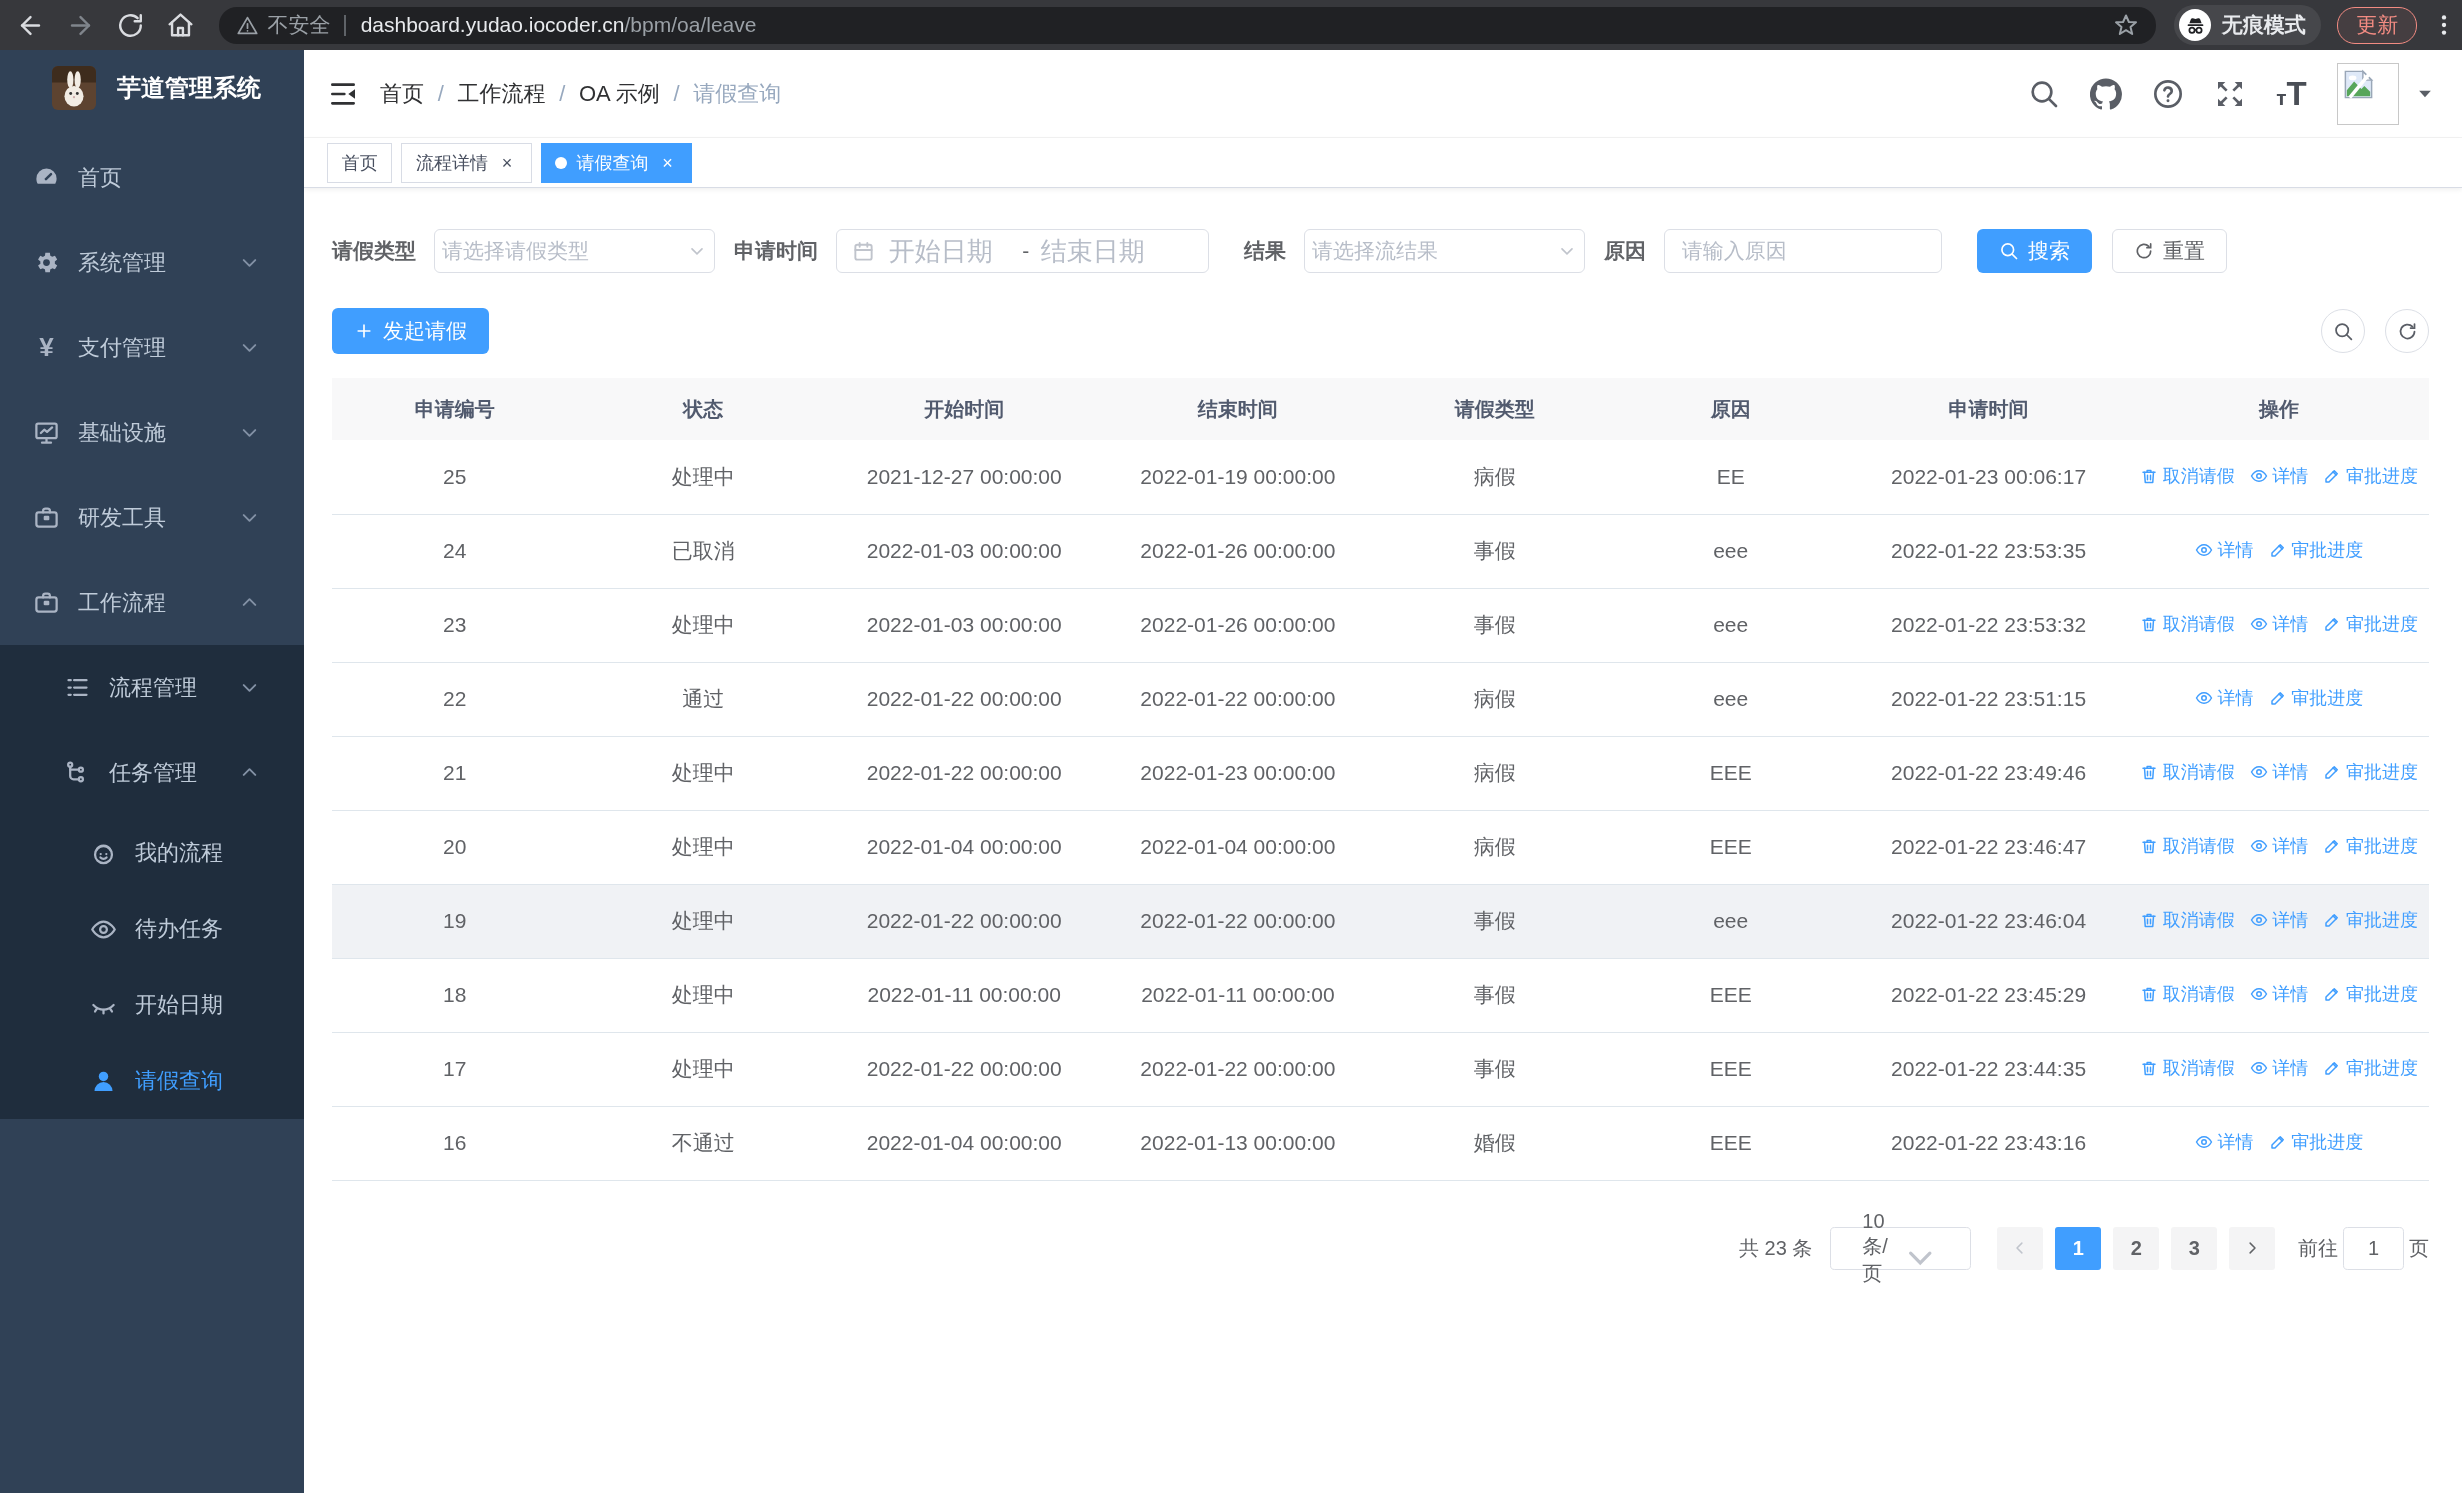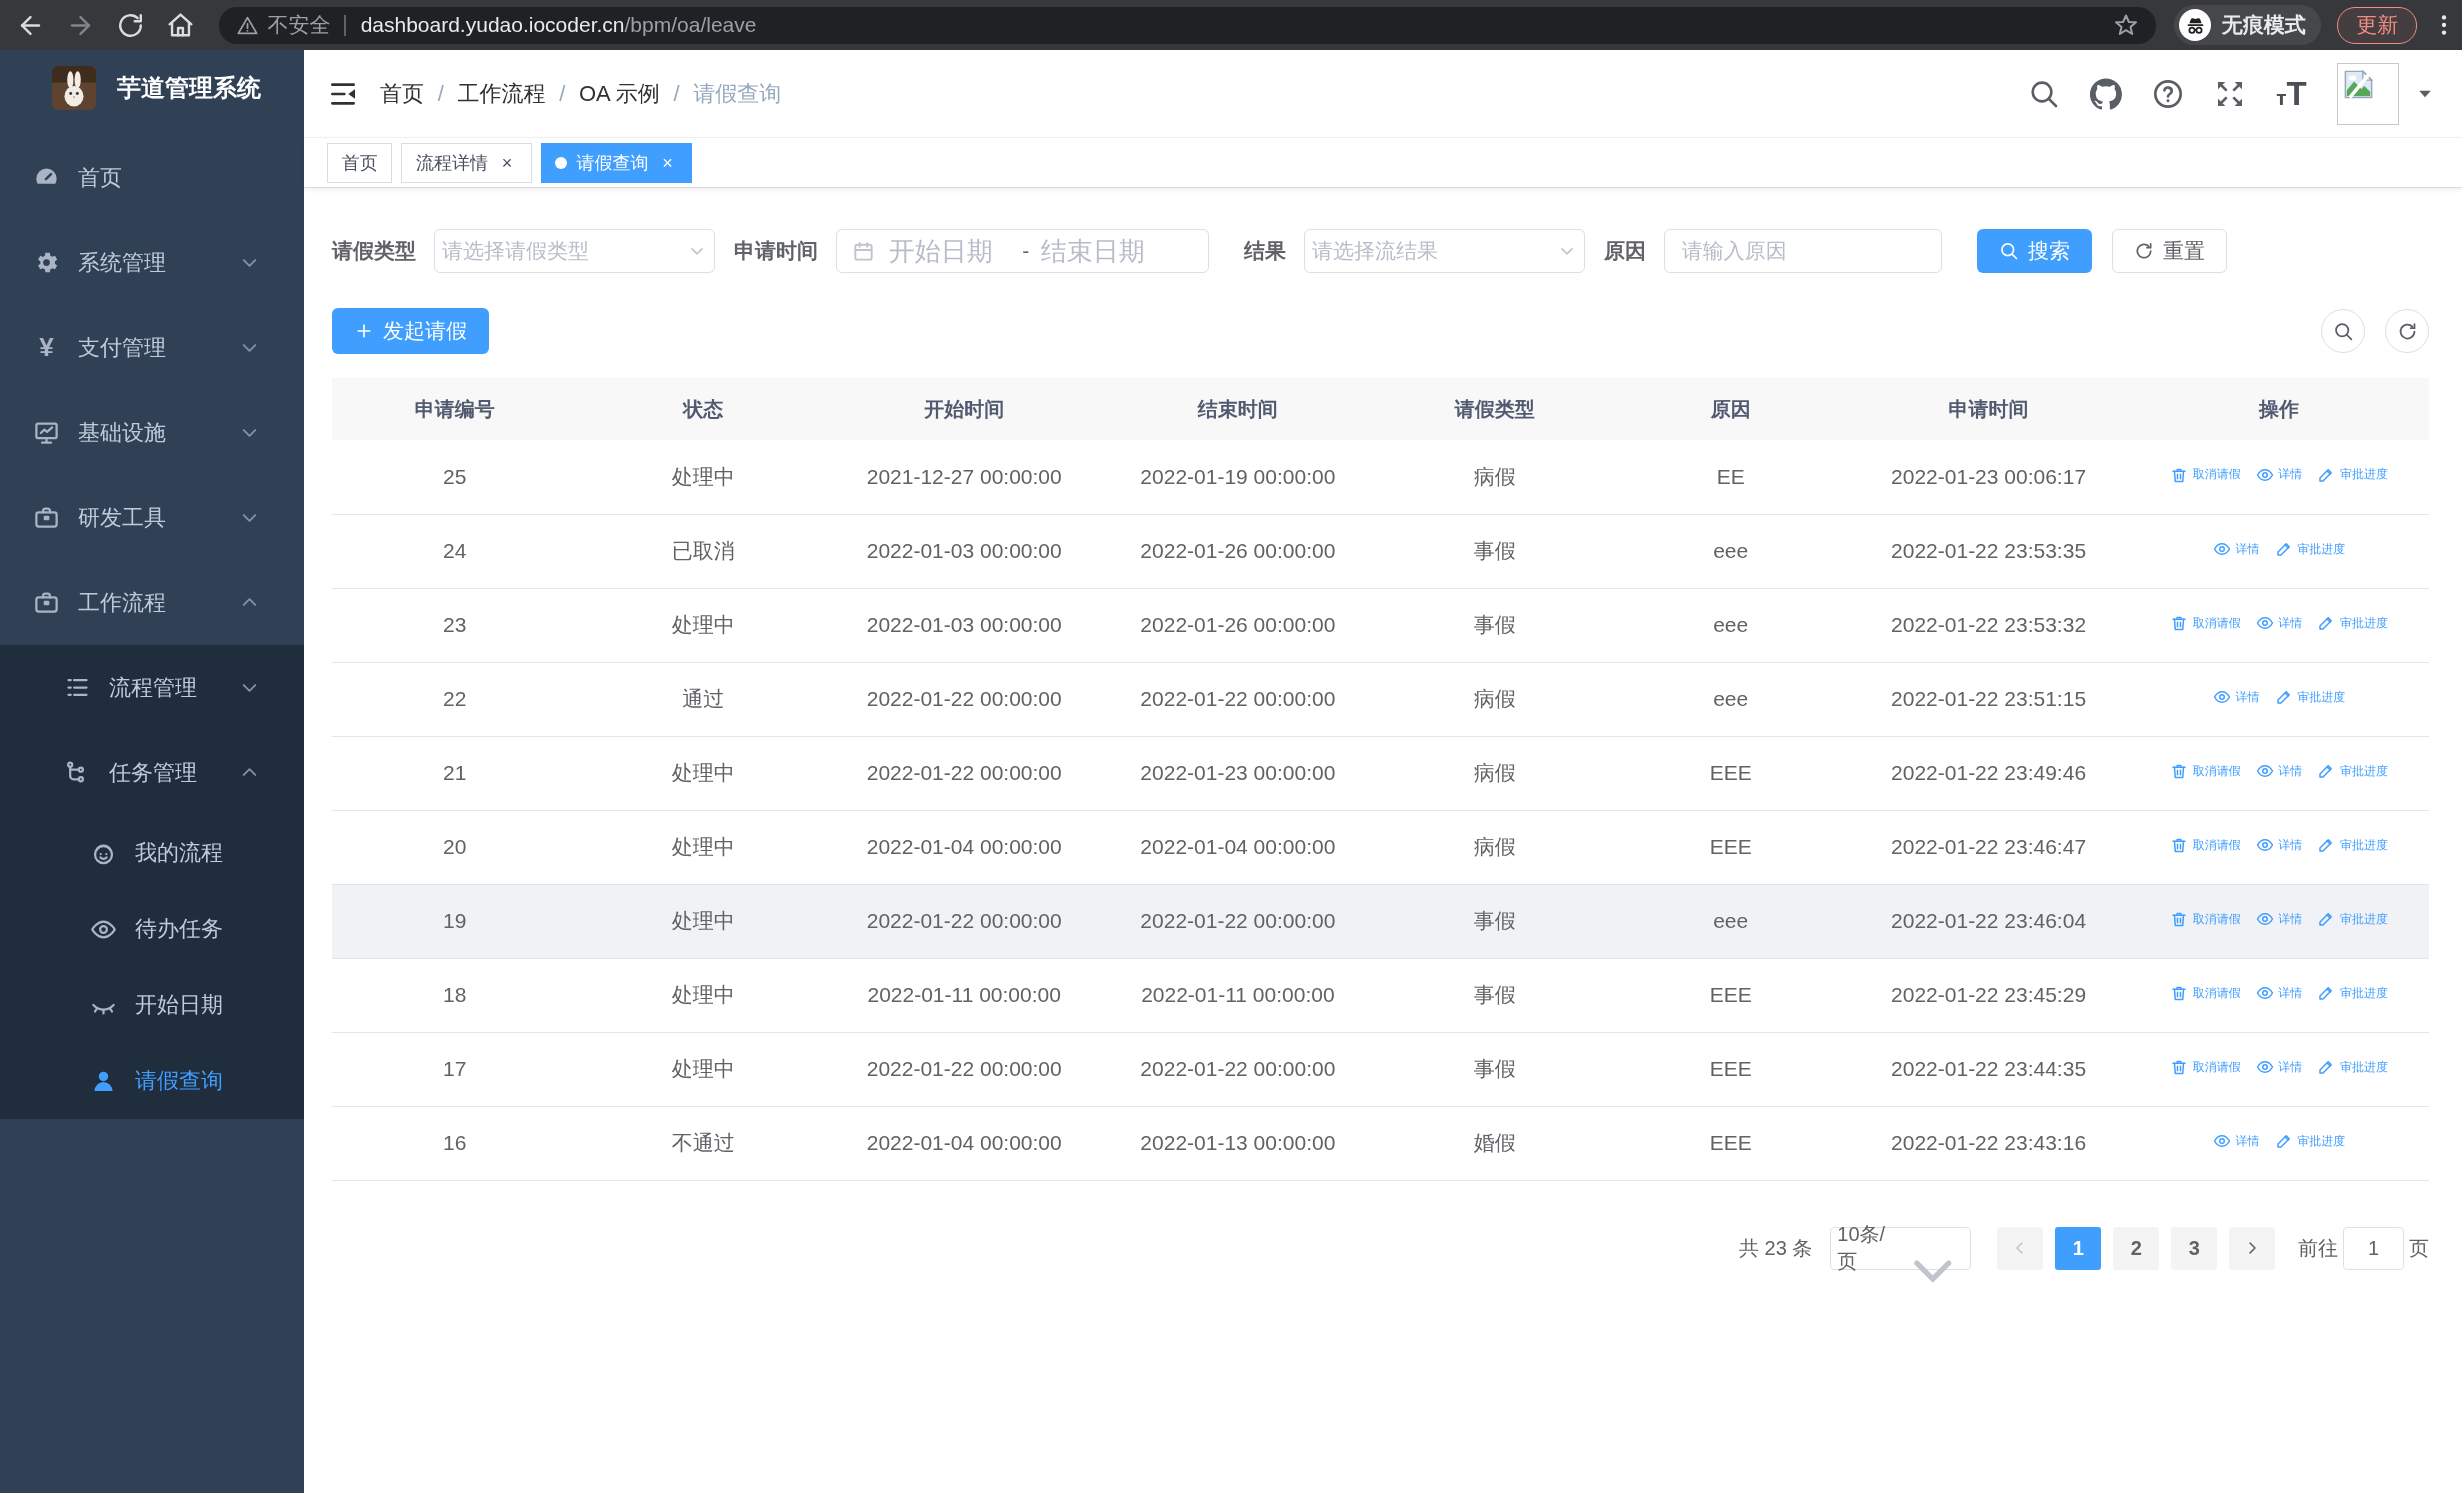--- a/index.html
+++ b/index.html
@@ -98,27 +98,27 @@
   .mini-circles { margin-left:auto; display:flex; gap:20px; }
   .circle-btn { width:44px; height:44px; border-radius:50%; border:1.5px solid #dcdfe6; background:#fff; color:#5a5e66; display:flex; align-items:center; justify-content:center; cursor:pointer; }
   .circle-btn svg { width:21px; height:21px; }
 
   
   table.leave-table { width:100%; margin-top:24px; border-collapse:collapse; table-layout:fixed; }
   .leave-table th { background:#f8f8f9; height:62px; font-size:20px; font-weight:700; color:#515a6e; }
   .leave-table td { height:74px; font-size:21px; color:#606266; text-align:center; border-bottom:1.5px solid #dfe6ec; white-space:nowrap; }
   .leave-table tr.highlight td { background:#f0f2f5; }
   .actions { display:inline-flex; align-items:center; justify-content:center; gap:15px; }
-  .action-link { color:#409eff; font-size:12px; display:inline-flex; align-items:center; gap:4.6px; cursor:pointer; }
+  .action-link { color:#409eff; font-size:18px; display:inline-flex; align-items:center; gap:4.6px; cursor:pointer; }
   .action-link svg { width:18px; height:18px; }
 
   
   .pagination { margin-top:46px; display:flex; align-items:center; justify-content:flex-end; font-size:20px; color:#606266; }
   .pg-total { margin-right:18px; }
-  .pg-size { width:141px; height:43px; border:1.5px solid #dcdfe6; border-radius:4.6px; display:flex; align-items:center; padding:0 6px; margin-right:20px; cursor:pointer; }
+  .pg-size { width:141px; height:43px; border:1.5px solid #dcdfe6; border-radius:4.6px; display:flex; align-items:center; padding:0 31px; margin-right:20px; cursor:pointer; }
   .pg-size span { flex:1; font-size:20px; }
   .pg-btn { min-width:46px; height:43px; margin:0 6px; background:#f4f4f5; border-radius:3px; display:flex; align-items:center; justify-content:center; font-size:20px; font-weight:700; color:#606266; cursor:pointer; }
   .pg-btn svg { width:18px; height:18px; }
   .pg-btn.active { background:#409eff; color:#fff; }
   .pg-btn.prev { color:#c0c4cc; }
   .pg-goto { display:flex; align-items:center; gap:5px; margin-left:16.7px; }
   .pg-input { width:61px; height:43px; border:1.5px solid #dcdfe6; border-radius:4.6px; text-align:center; font-size:20px; color:#606266; outline:none; }
 </style>
 </head>
 <body>

